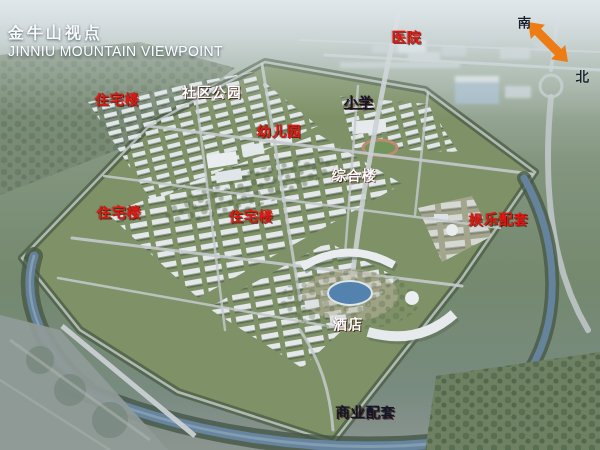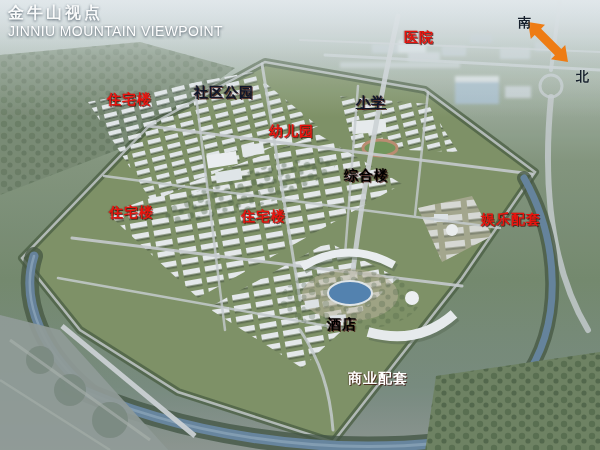--- a/index.html
+++ b/index.html
@@ -4,24 +4,24 @@
 <style>
   html,body{margin:0;padding:0;background:#ffffff;}
   .stage{
     position:relative;width:600px;height:450px;overflow:hidden;
     font-family:"Liberation Sans","DejaVu Sans",sans-serif;
     background:#7c8f62;
   }
   .scene{position:absolute;left:0;top:0;width:600px;height:450px;display:block;}
   .title-block{position:absolute;left:8px;top:3px;z-index:6;color:#ffffff;line-height:1.25;}
   .title-zh{font-size:16px;font-weight:bold;letter-spacing:3px;opacity:.85;
-    text-shadow:0 1px 3px rgba(40,55,70,.9);}
+    text-shadow:0 1px 3px rgba(40,55,70,.9);margin-top:20px;}
   .title-en{font-size:14px;font-weight:normal;letter-spacing:.4px;
     text-shadow:0 1px 3px rgba(40,55,70,.9);}
-  .map-labels{position:absolute;inset:0;z-index:4;pointer-events:none;margin-left:12px;}
+  .map-labels{position:absolute;inset:0;z-index:4;pointer-events:none;}
   .map-label{
     position:absolute;font-size:14px;font-weight:bold;color:#e8140e;
     font-family:"DejaVu Sans","Liberation Sans",sans-serif;
     text-shadow:1px 1px 0 rgba(60,10,5,.7), -1px 0 1px rgba(60,10,5,.3);
     white-space:nowrap;letter-spacing:1px;
   }
   .compass{position:absolute;left:512px;top:6px;width:90px;height:86px;z-index:5;}
   .compass svg{position:absolute;left:0;top:0;}
   .compass-char{position:absolute;font-weight:bold;font-size:13px;color:#16202c;
     font-family:"DejaVu Sans",sans-serif;text-shadow:0 0 2px rgba(255,255,255,.3);}
@@ -193,25 +193,25 @@
   <div class="compass">
     <svg width="90" height="86" viewBox="0 0 90 86">
       <polygon points="16,16 18.8,33 22.7,29.1 42.9,49.3 39,53.2 56,56 53.2,39 49.3,42.9 29.1,22.7 33,18.8" fill="#ee7c14"></polygon>
     </svg>
     <span class="compass-char compass-south">南</span>
     <span class="compass-char compass-north">北</span>
   </div>
 
   <div class="map-labels">
       <div class="map-label" style="left: 392px; top: 29px; color: rgb(232, 20, 14);">医院</div>
-      <div class="map-label" style="left: 182px; top: 84px; color: #0f172a;">社区公园</div>
+      <div class="map-label" style="left: 182px; top: 84px; color: #ffffff;">社区公园</div>
       <div class="map-label" style="left: 95px; top: 91px; color: rgb(232, 20, 14);">住宅楼</div>
       <div class="map-label" style="left: 344px; top: 94px; color: #0f172a; text-decoration: underline;">小学</div>
       <div class="map-label" style="left: 257px; top: 123px; color: rgb(232, 20, 14); text-align: right;">幼儿园</div>
-      <div class="map-label" style="left: 332px; top: 167px; color: #000000;">综合楼</div>
+      <div class="map-label" style="left: 332px; top: 167px; color: #ffffff;">综合楼</div>
       <div class="map-label" style="left: 97px; top: 204px; color: rgb(232, 20, 14);">住宅楼</div>
       <div class="map-label" style="left: 229px; top: 208px; color: rgb(232, 20, 14);">住宅楼</div>
       <div class="map-label" style="left: 427px; top: 211px; color: rgb(232, 20, 14); padding-left: 42px;">娱乐配套</div>
-      <div class="map-label" style="left: 315px; top: 316px; color: #000000; font-family: Liberation Mono, monospace;">酒店</div>
-      <div class="map-label" style="left: 302px; top: 370px; color: #ffffff; padding-left: 34px;">商业配套</div>
+      <div class="map-label" style="left: 333px; top: 316px; color: #ffffff; font-family: Liberation Mono, monospace;">酒店</div>
+      <div class="map-label" style="left: 302px; top: 404px; color: #0f172a; padding-left: 34px;">商业配套</div>
     </div>
 
 </div>
 
 </body></html>

